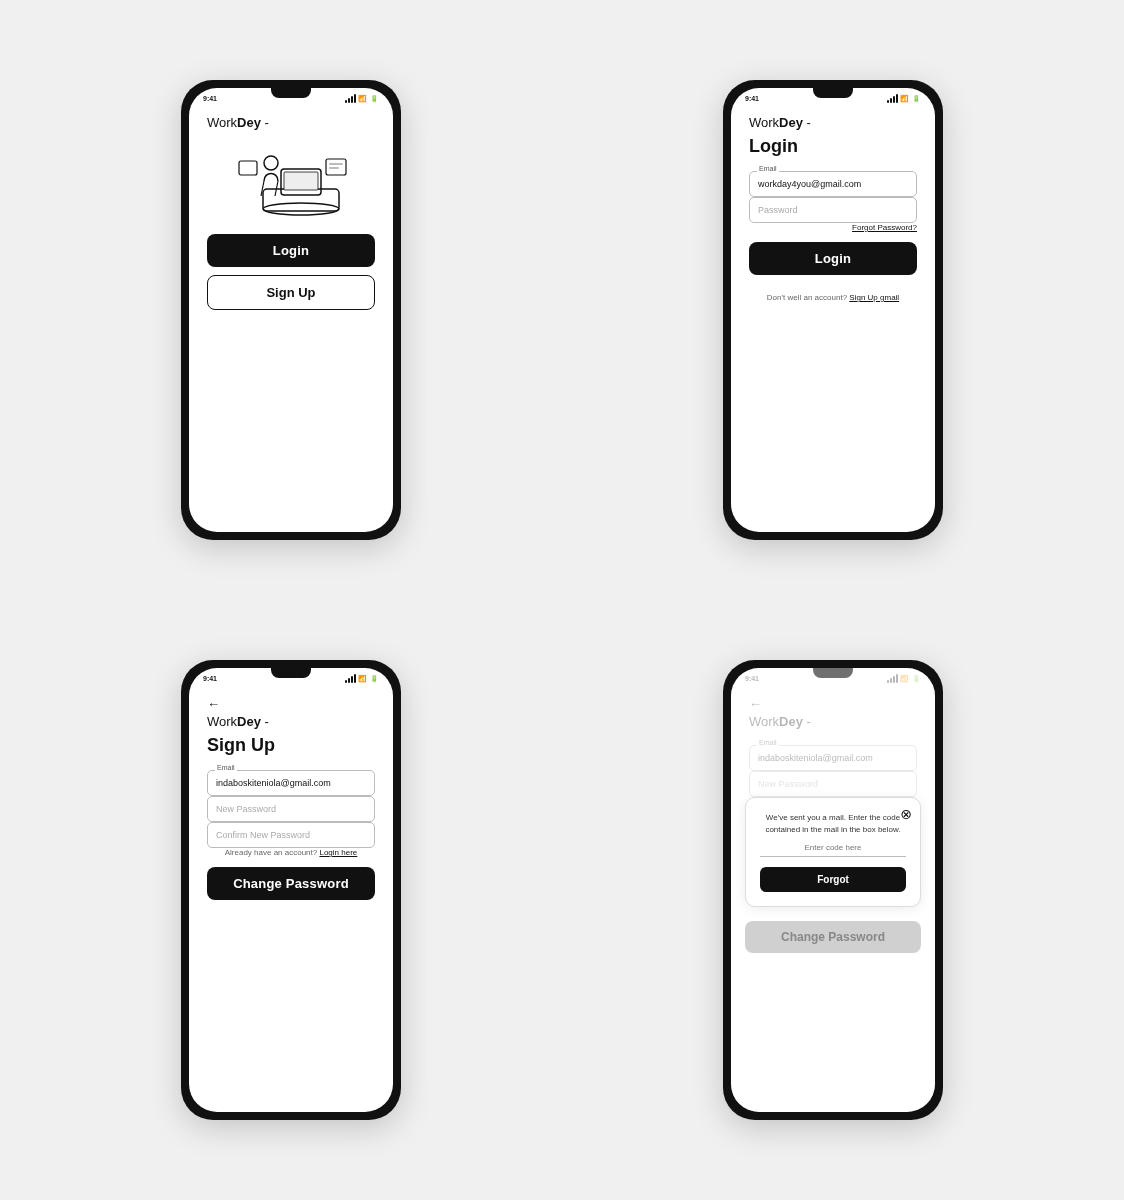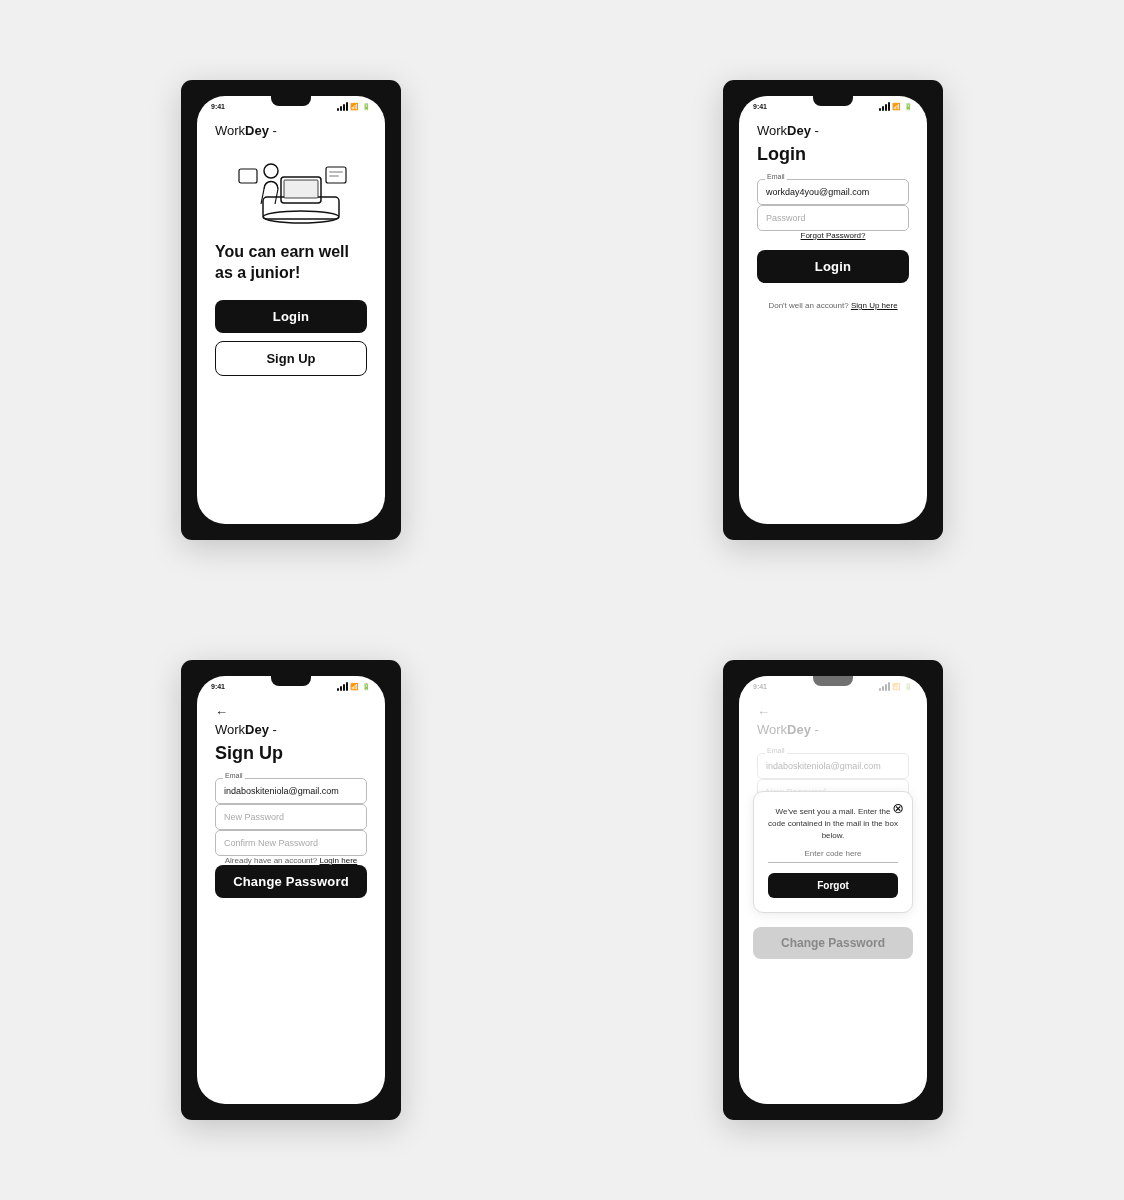--- a/index.html
+++ b/index.html
@@ -19,22 +19,22 @@
       padding: 40px;
       width: 1124px;
       min-height: 1200px;
       align-items: center;
       justify-items: center;
     }
     .phone {
       width: 220px;
       height: 460px;
       background: #111;
-      border-radius: 11px;
-      padding: 16px;
+      border-radius: 32px;
+      padding: 8px;
       position: relative;
       box-shadow: 0 8px 32px rgba(0,0,0,0.18);
     }
     .phone-inner {
       background: #fff;
       border-radius: 28px;
       width: 100%;
       height: 100%;
       overflow: hidden;
       position: relative;
@@ -155,21 +155,21 @@
       border-radius: 5px;
       width: 100%;
       padding: 7px 8px;
       font-size: 9px;
       color: #111;
       outline: none;
       font-family: inherit;
     }
     .field-input::placeholder { color: #aaa; font-size: 9px; }
     .forgot-link {
-      text-align: center;
+      text-align: right;
       font-size: 8px;
       color: #111;
       text-decoration: underline;
       margin-bottom: 10px;
       cursor: pointer;
     }
     .signup-text {
       text-align: center;
       font-size: 8px;
       color: #666;
@@ -257,20 +257,21 @@
     }
     
     .dimmed-content {
       filter: blur(0.5px);
       opacity: 0.5;
     }
     .already-text {
       text-align: center;
       font-size: 8px;
       color: #666;
+      margin-bottom: 10px;
     }
     .already-text a { color: #111; text-decoration: underline; }
   </style>
 </head>
 <body>
 
 <div class="grid">
 
   <div class="phone">
     <div class="phone-inner">
@@ -305,21 +306,20 @@
             <path d="M33 40 C33 30 47 30 47 40" stroke="#111" stroke-width="1.5" fill="none"></path>
             <path d="M33 40 L30 55" stroke="#111" stroke-width="1.2"></path>
             <path d="M47 40 L44 55" stroke="#111" stroke-width="1.2"></path>
 
             <rect x="8" y="20" width="18" height="14" rx="2" stroke="#111" stroke-width="1.2" fill="none"></rect>
             <rect x="95" y="18" width="20" height="16" rx="2" stroke="#111" stroke-width="1.2" fill="none"></rect>
             <rect x="98" y="22" width="14" height="2" rx="1" fill="#bbb"></rect>
             <rect x="98" y="26" width="10" height="2" rx="1" fill="#bbb"></rect>
           </svg>
         </div>
-        <div class="tagline">You can earn well as a junior!</div>
         <button class="btn-primary">Login</button>
         <button class="btn-secondary">Sign Up</button>
       </div>
     </div>
   </div>
 
   <div class="phone">
     <div class="phone-inner">
       <div class="notch-center"></div>
       <div class="notch-bar">
@@ -343,21 +343,21 @@
         <div class="field-wrap">
           <span class="field-label">Email</span>
           <input class="field-input" type="email" value="workday4you@gmail.com" style="">
         </div>
         <div class="field-wrap">
           <input class="field-input" type="password" placeholder="Password" style="">
         </div>
         <div class="forgot-link">Forgot Password?</div>
         <button class="btn-primary">Login</button>
         <div class="signup-text">
-          <span>Don't well an account?</span> <a>Sign Up here</a>
+          <span>Don't well an account?</span> <a>Sign Up gmail</a>
         </div>
       </div>
     </div>
   </div>
 
   <div class="phone">
     <div class="phone-inner">
       <div class="notch-center"></div>
       <div class="notch-bar">
         <span>9:41</span>

